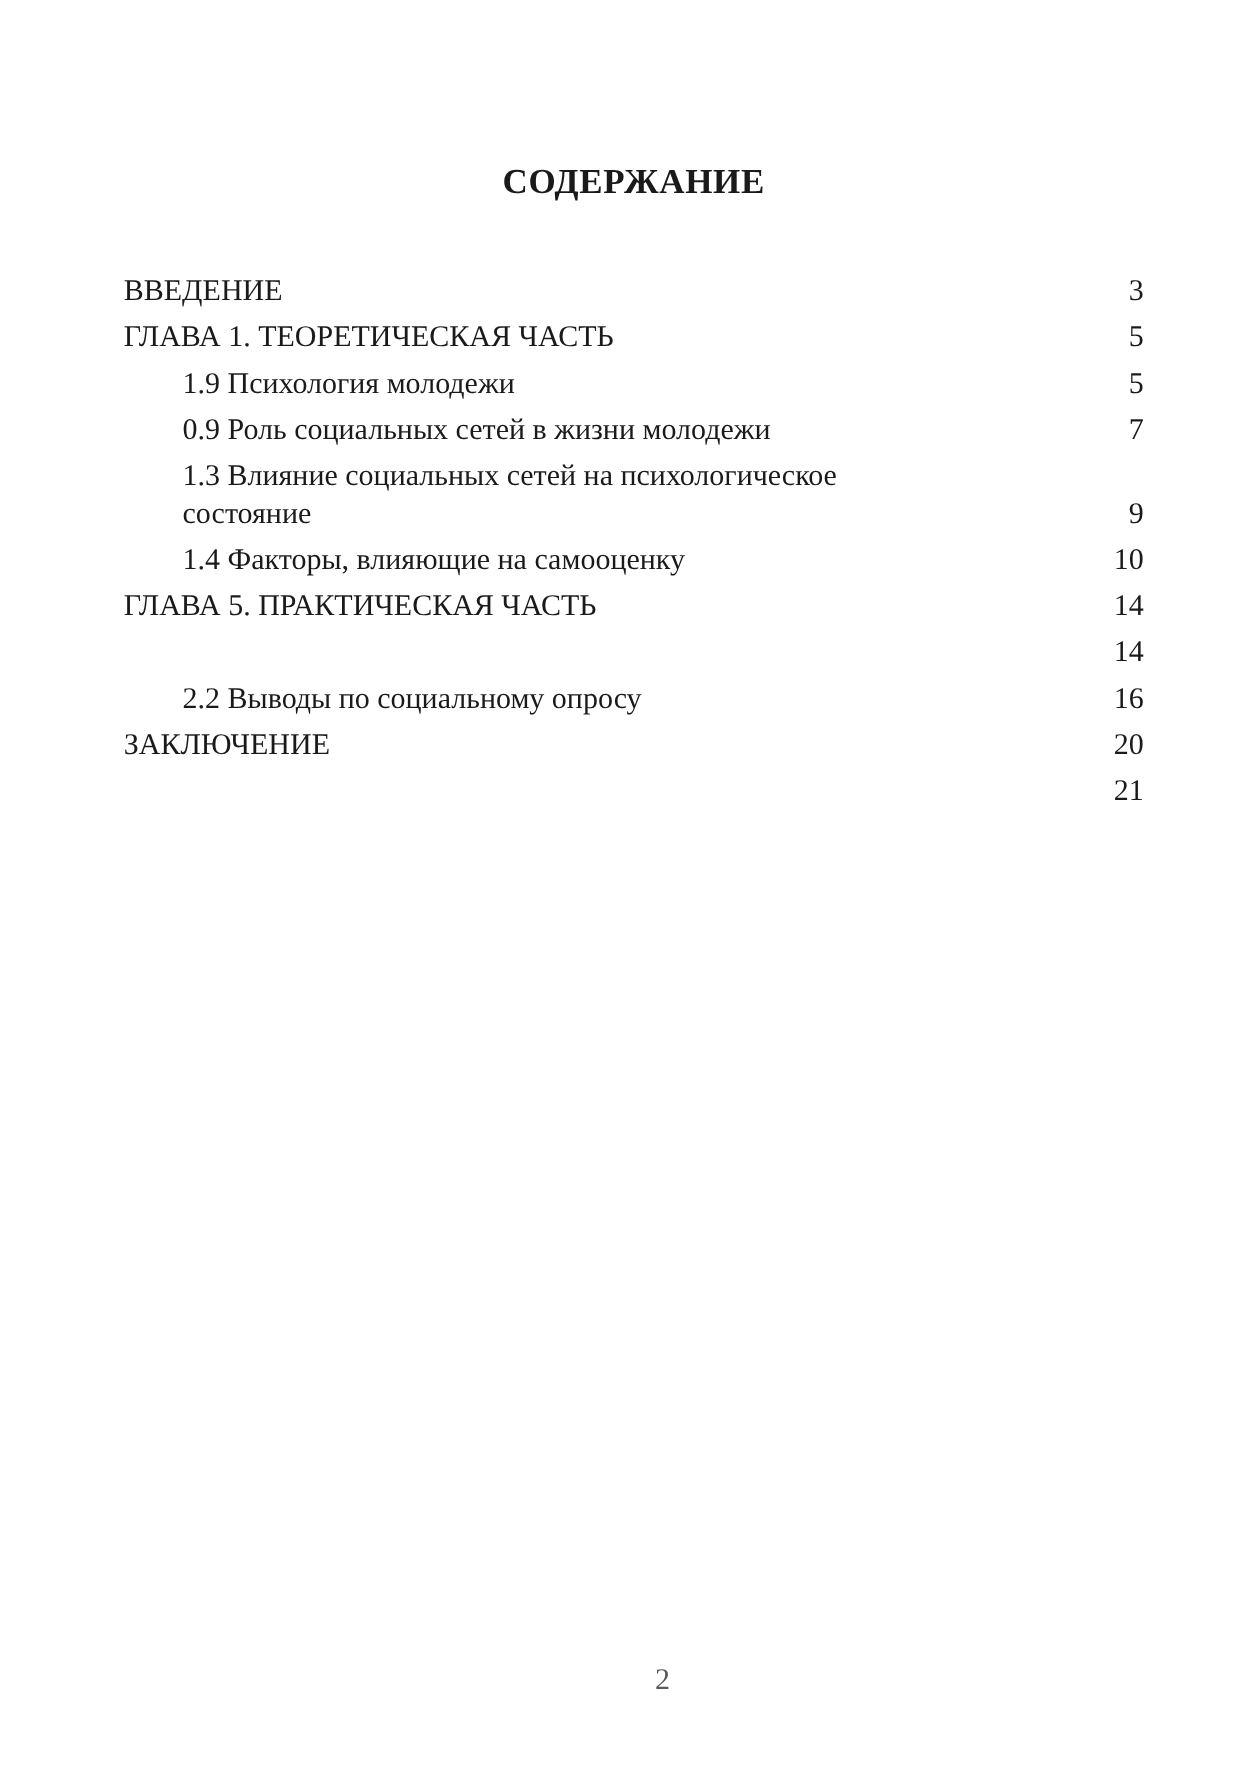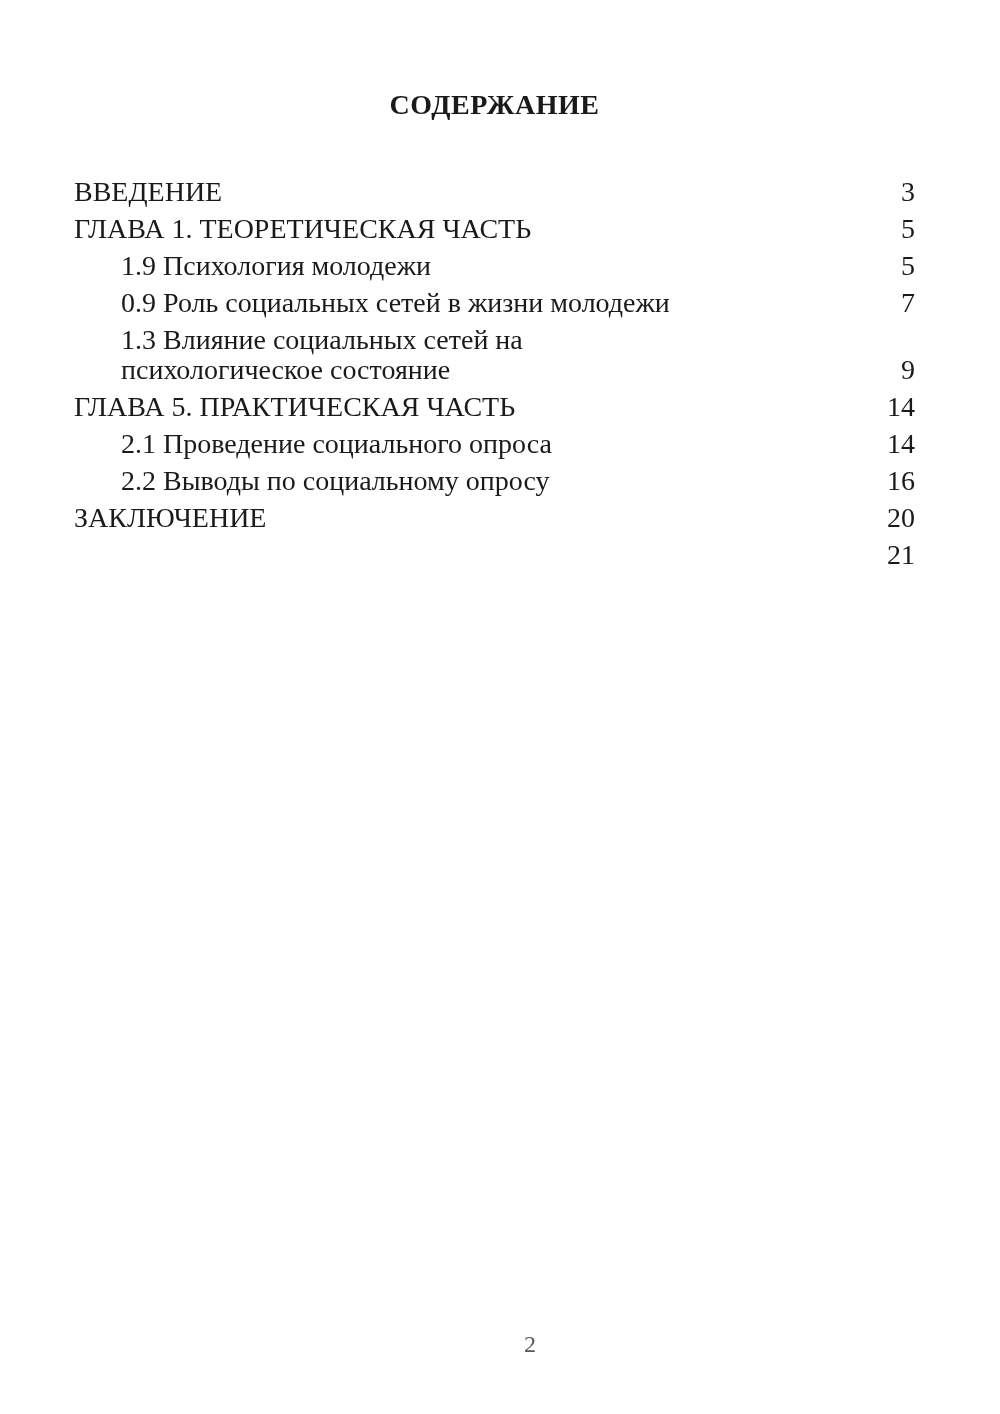--- a/index.html
+++ b/index.html
@@ -11,40 +11,41 @@
     position: relative;
     width: 1000px;
     height: 1414px;
     background: #ffffff;
     font-family: "Liberation Serif", "DejaVu Serif", serif;
     color: #1a1a1a;
     overflow: hidden;
     box-sizing: border-box;
   }
   .content {
-    padding-left: 74px;
+    padding-left: 99px;
     padding-right: 85px;
+    margin-top: 41px;
   }
   .doc-title {
     margin: 0;
     padding-top: 88px;
     text-align: center;
     font-weight: bold;
     font-size: 28px;
     line-height: 33px;
     letter-spacing: 0.5px;
   }
   .toc {
     margin-top: 56px;
   }
   .toc-row {
     display: flex;
     align-items: flex-end;
     margin-bottom: 7px;
-    font-size: 28px;
+    font-size: 24px;
     line-height: 30px;
   }
   .toc-row .label {
     max-width: 560px;
   }
   .toc-row.indent .label {
     margin-left: 47px;
   }
   .toc-row .spacer {
     flex: 1 1 auto;
@@ -98,29 +99,33 @@
         <span class="spacer"></span>
         <span class="pagenum">7</span>
       </div>
 
       <div class="toc-row indent">
         <span class="label">1.3 Влияние социальных сетей на психологическое состояние</span>
         <span class="spacer"></span>
         <span class="pagenum">9</span>
       </div>
 
+      <div class="toc-row indent">
+        <span class="label">1.4 Факторы, влияющие на самооценку</span>
+        <span class="spacer"></span>
+        <span class="pagenum">10</span>
+      </div>
 
       <div class="toc-row">
         <span class="label">ГЛАВА 5. ПРАКТИЧЕСКАЯ ЧАСТЬ</span>
         <span class="spacer"></span>
         <span class="pagenum">14</span>
       </div>
 
       <div class="toc-row indent">
-        <span class="label">2.1 Проведение социального опроса</span>
         <span class="spacer"></span>
         <span class="pagenum">14</span>
       </div>
 
       <div class="toc-row indent">
         <span class="label">2.2 Выводы по социальному опросу</span>
         <span class="spacer"></span>
         <span class="pagenum">16</span>
       </div>
 

